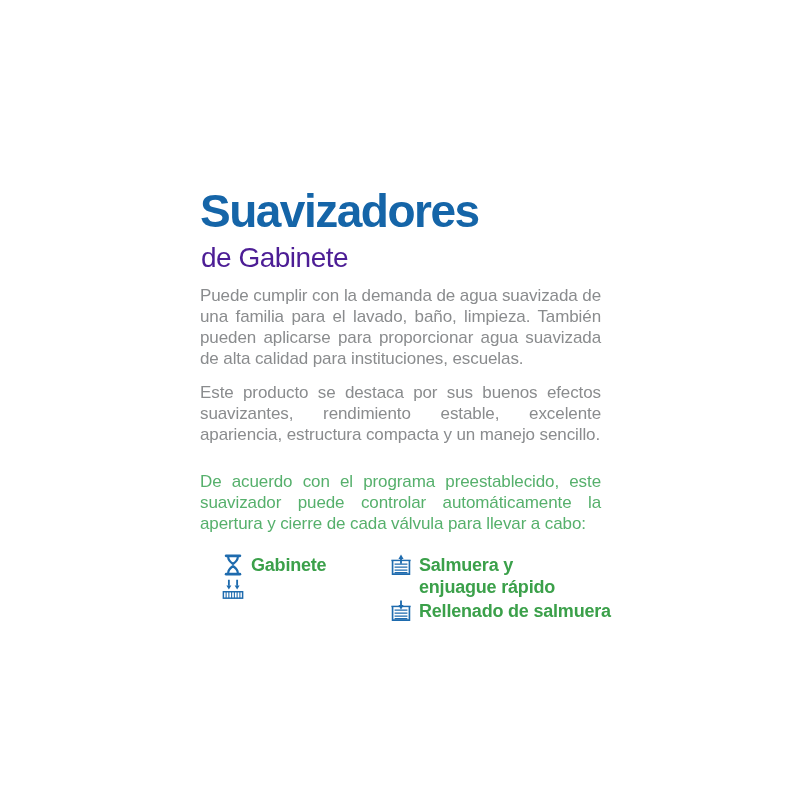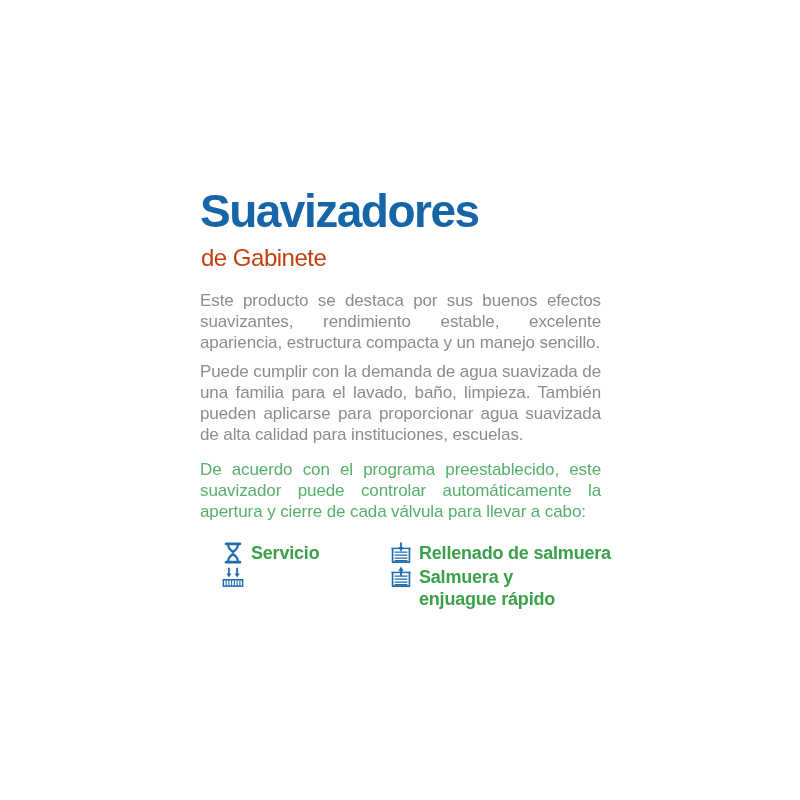--- a/index.html
+++ b/index.html
@@ -6,30 +6,30 @@
   .page{
     position:relative;width:800px;height:701px;background:#ffffff;overflow:hidden;
     font-family:"Liberation Sans","DejaVu Sans",sans-serif;
   }
   .content{position:absolute;left:200px;top:190px;width:401px;}
   .title{
     color:#1565a8;font-weight:700;font-size:46px;line-height:42px;
     letter-spacing:-1.5px;margin:0;
   }
   .subtitle{
-    color:#c2410c;font-weight:400;font-size:24px;line-height:38px;
+    color:#4c1d95;font-weight:400;font-size:28px;line-height:38px;
     letter-spacing:-0.5px;margin:7px 0 0 1px;
   }
   .para{
     color:#8a8c8e;font-size:17px;line-height:21px;text-align:justify;
     letter-spacing:-0.1px;margin:0;
   }
   .para-intro{margin-top:13px;}
   .para-usage{margin-top:8px;}
-  .para-program{margin-top:14px;color:#56b06c;}
+  .para-program{margin-top:26px;color:#56b06c;}
   .features{display:flex;margin-top:20px;padding-left:22px;}
   .fcol-left{width:168px;flex:none;}
   .fcol-right{flex:none;}
   .feature{display:flex;align-items:flex-start;margin-bottom:2px;}
   .ficon{width:22px;height:22px;flex:none;color:#1e6bae;}
   .ficon svg{display:block;width:22px;height:22px;}
   .flabel{
     font-size:18px;font-weight:700;color:#3ba04a;line-height:22px;
     letter-spacing:-0.2px;margin-left:7px;
   }
@@ -37,37 +37,37 @@
 </style>
 </head>
 <body>
 
 <div class="page">
   <div class="content">
 
     <h1 class="title">Suavizadores</h1>
     <h2 class="subtitle">de Gabinete</h2>
 
+    <p class="para para-usage">Puede cumplir con la demanda de agua suavizada de una familia para el lavado, baño, limpieza. También pueden aplicarse para proporcionar agua suavizada de alta calidad para instituciones, escuelas.</p>
     <p class="para para-intro">Este producto se destaca por sus buenos efectos suavizantes, rendimiento estable, excelente apariencia, estructura compacta y un manejo sencillo.</p>
-    <p class="para para-usage">Puede cumplir con la demanda de agua suavizada de una familia para el lavado, baño, limpieza. También pueden aplicarse para proporcionar agua suavizada de alta calidad para instituciones, escuelas.</p>
     <p class="para para-program">De acuerdo con el programa preestablecido, este suavizador puede controlar automáticamente la apertura y cierre de cada válvula para llevar a cabo:</p>
 
     <div class="features">
 
       <div class="fcol-left">
 
         <div class="feature">
           <span class="ficon">
             <svg viewBox="0 0 24 24" fill="none" stroke="currentColor">
               <path d="M4.5 2 H19.5" stroke-width="3" stroke-linecap="round"></path>
               <path d="M4.5 22 H19.5" stroke-width="3" stroke-linecap="round"></path>
               <path d="M6.8 3.5 C6.8 7.2 9.2 8.8 12 10.8 C14.8 8.8 17.2 7.2 17.2 3.5 M6.8 20.5 C6.8 16.8 9.2 15.2 12 13.2 C14.8 15.2 17.2 16.8 17.2 20.5" stroke-width="2.4" stroke-linecap="round" stroke-linejoin="round"></path>
             </svg>
           </span>
-          <span class="flabel">Servicio</span>
+          <span class="flabel">Gabinete</span>
         </div>
 
 
         <div class="feature">
           <span class="ficon">
             <svg viewBox="0 0 24 24" fill="none" stroke="currentColor">
               <rect x="1.5" y="15" width="21" height="7" stroke-width="1.6"></rect>
               <path d="M4.5 15 V22 M7.5 15 V22 M10.5 15 V22 M13.5 15 V22 M16.5 15 V22 M19.5 15 V22" stroke-width="1.2"></path>
               <path d="M7.5 2 V8.5 M16.5 2 V8.5" stroke-width="2"></path>
               <path d="M7.5 12.5 L4.8 8.2 H10.2 Z M16.5 12.5 L13.8 8.2 H19.2 Z" fill="currentColor" stroke="none"></path>
@@ -78,40 +78,40 @@
       </div>
 
       <div class="fcol-right">
 
         <div class="feature">
           <span class="ficon">
             <svg viewBox="0 0 24 24" fill="none" stroke="currentColor">
               <path d="M1.5 7 H22.5" stroke-width="1.6"></path>
               <path d="M2.8 7 V22 H21.2 V7" stroke-width="1.8"></path>
               <path d="M5 11 H19 M5 14.3 H19 M5 17.6 H19 M5 20.5 H19" stroke-width="1.5"></path>
-              <path d="M12 0.5 V5.5" stroke-width="2"></path>
-              <path d="M12 10.5 L9.2 5.5 H14.8 Z" fill="currentColor" stroke="none"></path>
-            </svg>
-          </span>
-          <span class="flabel">Rellenado de salmuera</span>
-        </div>
-
-        <div class="feature">
-          <span class="ficon">
-            <svg viewBox="0 0 24 24" fill="none" stroke="currentColor">
-              <path d="M1.5 7 H22.5" stroke-width="1.6"></path>
-              <path d="M2.8 7 V22 H21.2 V7" stroke-width="1.8"></path>
-              <path d="M5 11 H19 M5 14.3 H19 M5 17.6 H19 M5 20.5 H19" stroke-width="1.5"></path>
               <path d="M12 5 V10.5" stroke-width="2"></path>
               <path d="M12 0.5 L9.2 5.5 H14.8 Z" fill="currentColor" stroke="none"></path>
             </svg>
           </span>
           <span class="flabel">
             <span>Salmuera y</span>
             <span>enjuague rápido</span>
           </span>
         </div>
 
+        <div class="feature">
+          <span class="ficon">
+            <svg viewBox="0 0 24 24" fill="none" stroke="currentColor">
+              <path d="M1.5 7 H22.5" stroke-width="1.6"></path>
+              <path d="M2.8 7 V22 H21.2 V7" stroke-width="1.8"></path>
+              <path d="M5 11 H19 M5 14.3 H19 M5 17.6 H19 M5 20.5 H19" stroke-width="1.5"></path>
+              <path d="M12 0.5 V5.5" stroke-width="2"></path>
+              <path d="M12 10.5 L9.2 5.5 H14.8 Z" fill="currentColor" stroke="none"></path>
+            </svg>
+          </span>
+          <span class="flabel">Rellenado de salmuera</span>
+        </div>
+
       </div>
 
     </div>
   </div>
 </div>
 
 </body></html>

